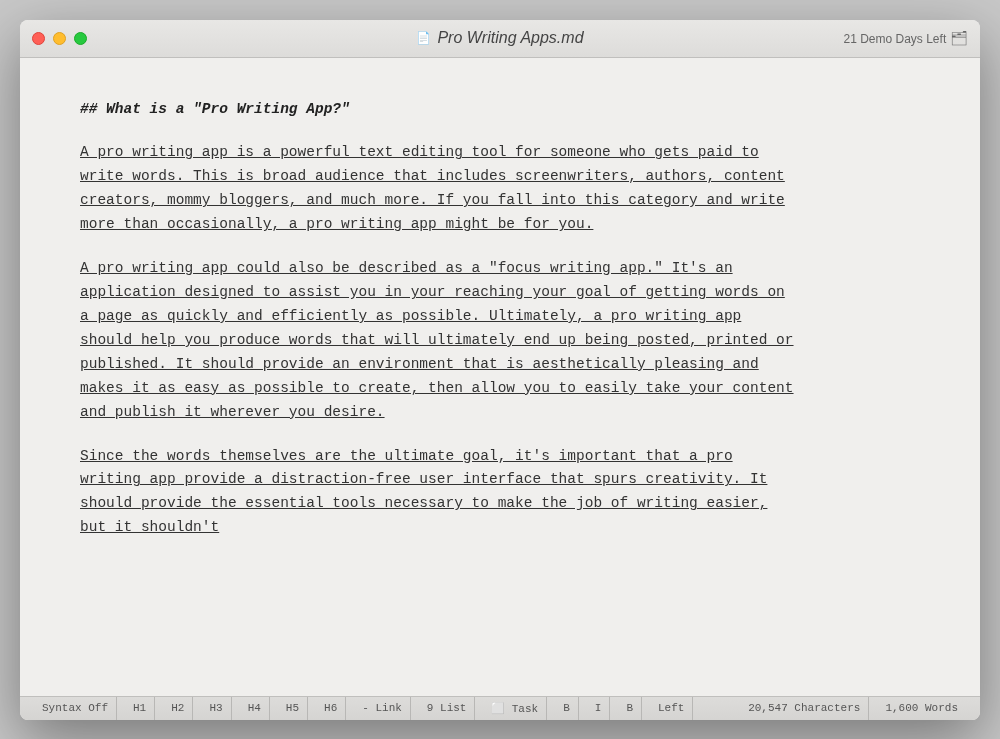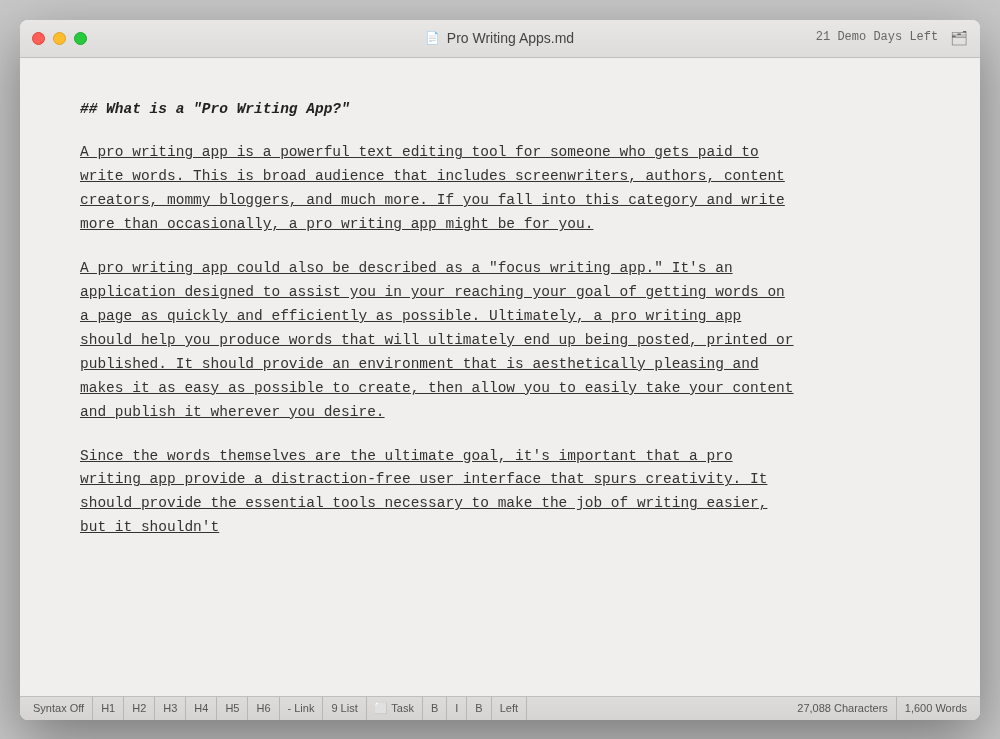--- a/index.html
+++ b/index.html
@@ -79,32 +79,32 @@
       color: #555;
       font-size: 13px;
     }
 
     .doc-icon {
       font-size: 12px;
       color: #666;
     }
 
     .titlebar-filename {
-      font-size: 14px;
+      font-size: 16px;
       color: #444;
+      font-style: italic;
     }
 
     .titlebar-right {
       margin-left: auto;
       display: flex;
-      align-items: flex-start;
-      gap: 12px;
+      align-items: flex-end;
+      gap: 4px;
       color: #666;
       font-size: 12px;
-      font-family: Liberation Mono, monospace;
     }
 
     .folder-icon {
       font-size: 14px;
       color: #666;
     }
 
     .content-area {
       flex: 1;
       overflow-y: auto;
@@ -142,23 +142,24 @@
       max-width: 720px;
       text-decoration: underline;
     }
 
     .status-bar {
       height: 24px;
       background: linear-gradient(to bottom, #dddcda, #d5d4d2);
       border-top: 1px solid #c0bfbd;
       display: flex;
       align-items: center;
-      padding: 0 5px;
-      gap: 0;
+      padding: 0 14px;
+      gap: 8px;
       flex-shrink: 0;
+      font-family: Liberation Mono, monospace;
     }
 
     .status-item {
       font-size: 11px;
       color: #555;
       padding: 0 8px;
       border-right: 1px solid #b8b7b5;
       height: 100%;
       display: flex;
       align-items: center;
@@ -220,17 +221,17 @@
     <span class="status-item">H5</span>
     <span class="status-item">H6</span>
     <span class="status-item">- Link</span>
     <span class="status-item">9 List</span>
     <span class="status-item">⬜ Task</span>
     <span class="status-item">B</span>
     <span class="status-item">I</span>
     <span class="status-item">B</span>
     <span class="status-item">Left</span>
     <span class="status-item spacer"></span>
-    <span class="status-item">27,088 Characters</span>
+    <span class="status-item">20,547 Characters</span>
     <span class="status-item">1,600 Words</span>
   </div>
 
 </div>
 
 </body></html>

